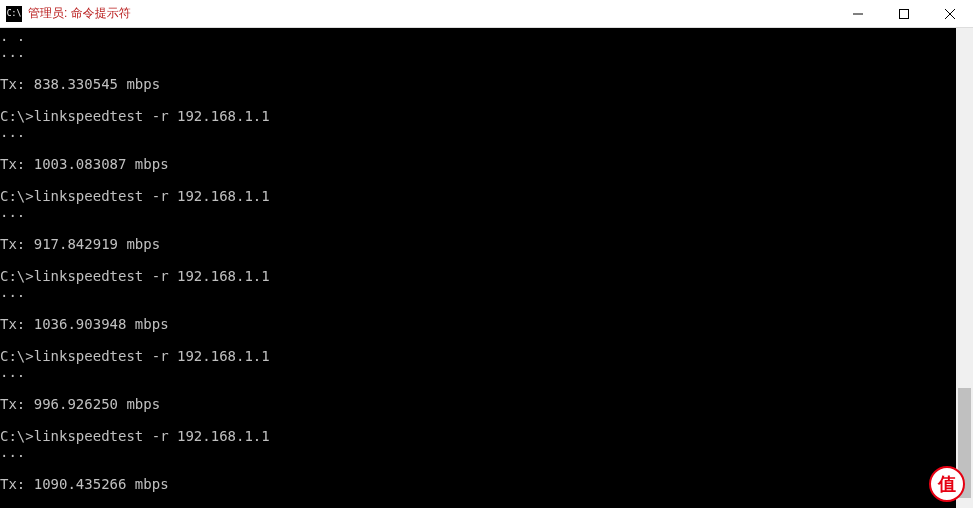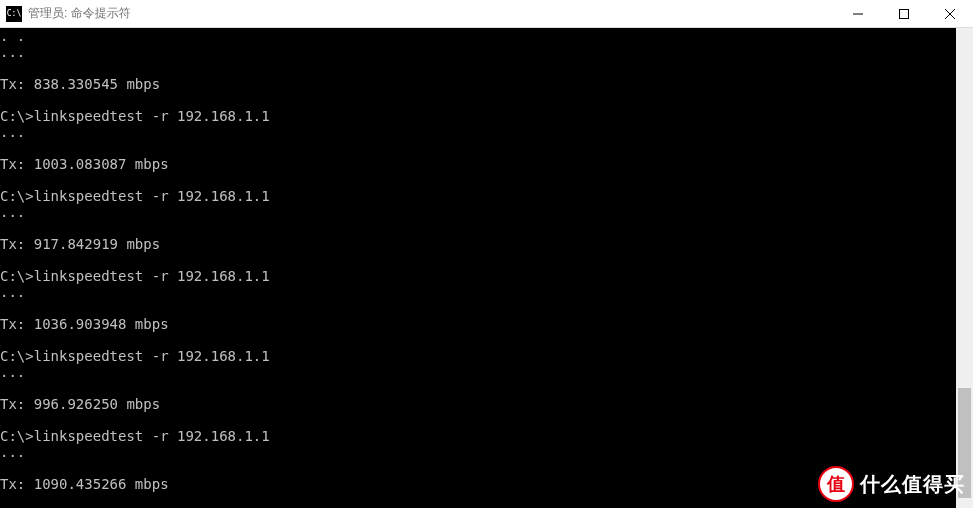--- a/index.html
+++ b/index.html
@@ -36,21 +36,21 @@
       display: flex;
       align-items: center;
       justify-content: center;
       color: #fff;
       font-size: 8px;
       font-family: monospace;
       line-height: 1;
     }
     .title-text {
       font-size: 12px;
-      color: #737373;
+      color: #b91c1c;
       font-family: "Microsoft YaHei", "SimSun", sans-serif;
     }
     .window-controls {
       display: flex;
       height: 100%;
     }
     .win-btn {
       width: 46px;
       height: 28px;
       display: flex;
@@ -188,14 +188,13 @@
 
 C:\&gt;</div>
   <div class="scrollbar">
     <div class="scrollbar-track"></div>
     <div class="scrollbar-thumb"></div>
   </div>
 </div>
 
 <div class="watermark">
   <div class="wm-badge">值</div>
-  <div class="wm-text">什么值得买</div>
 </div>
 
 </body></html>

